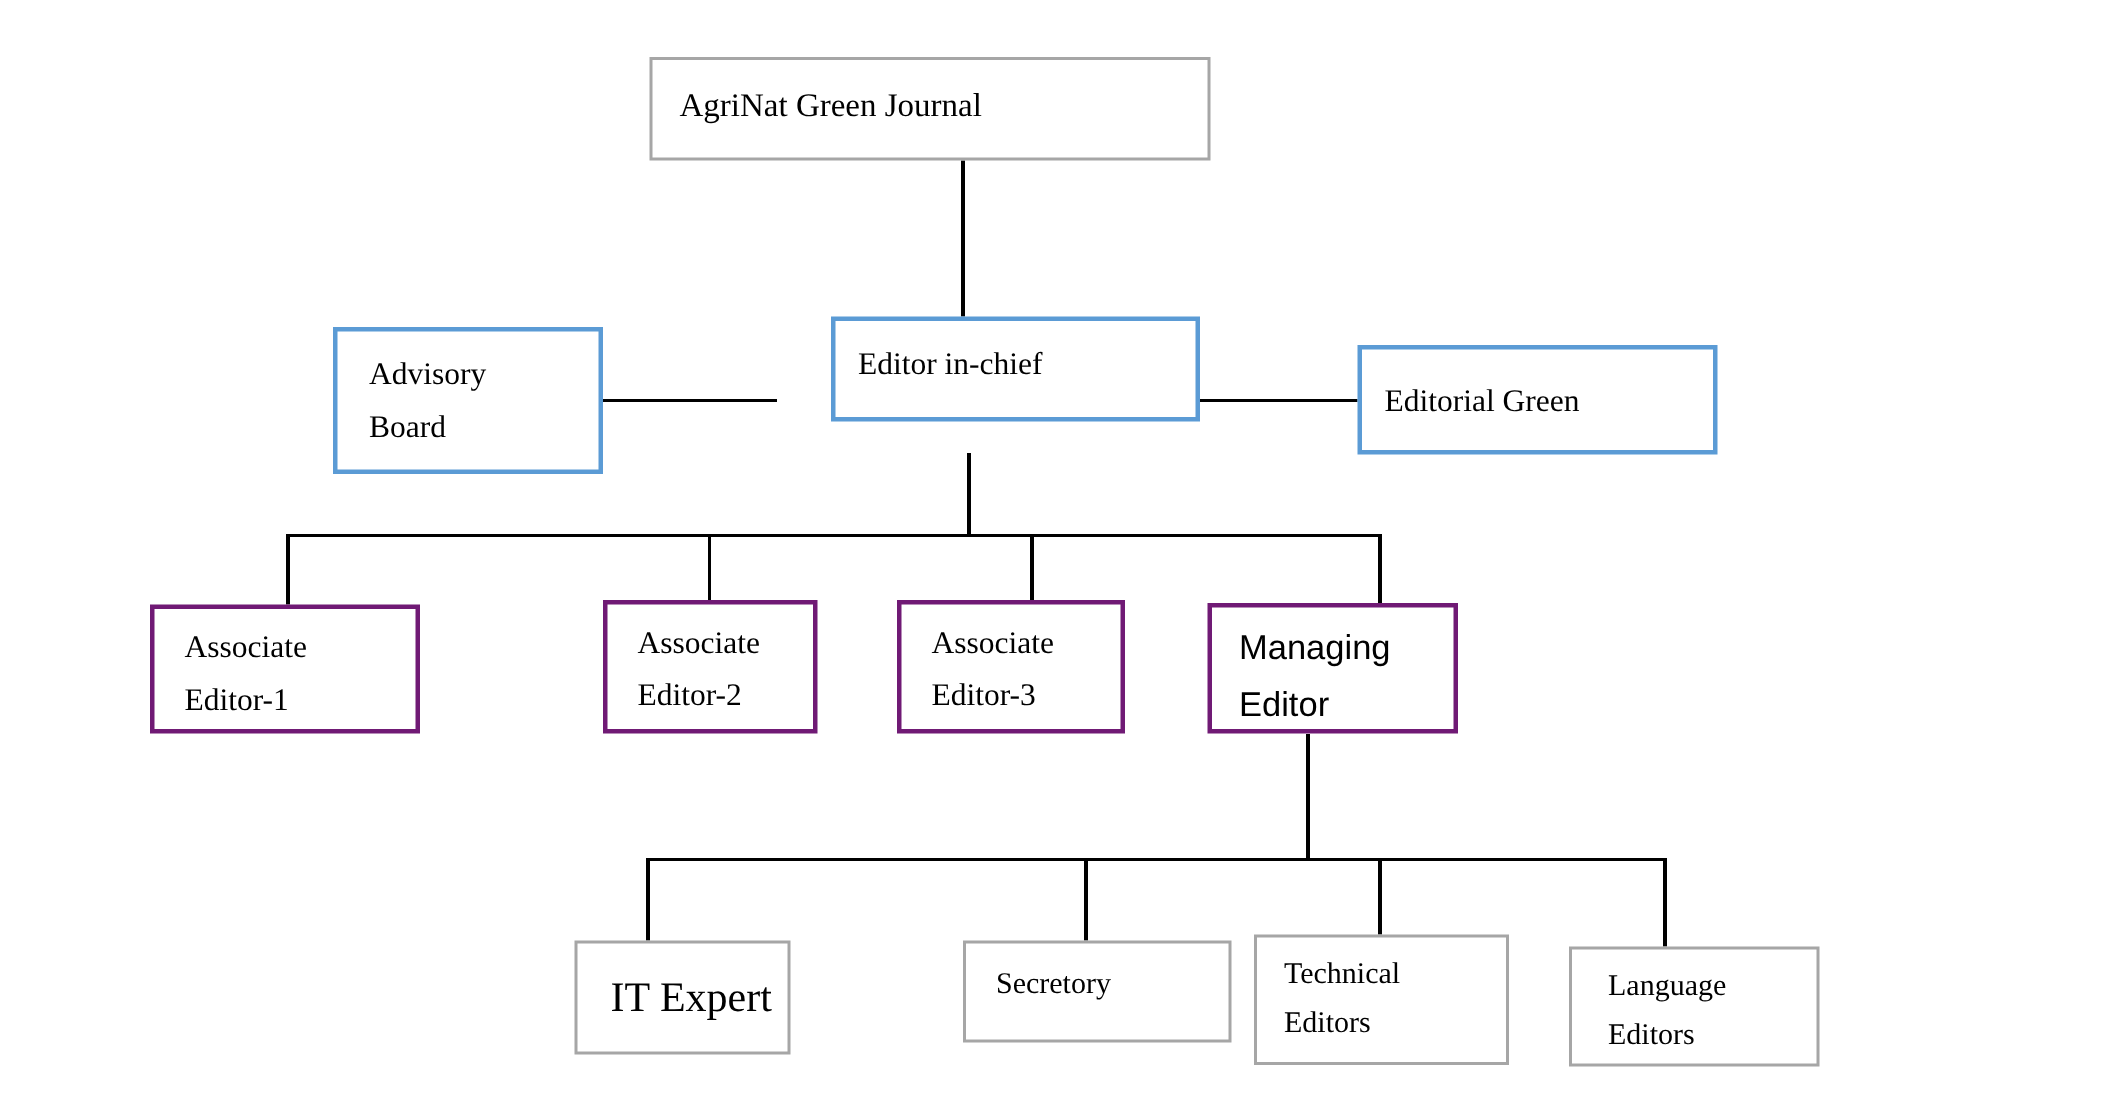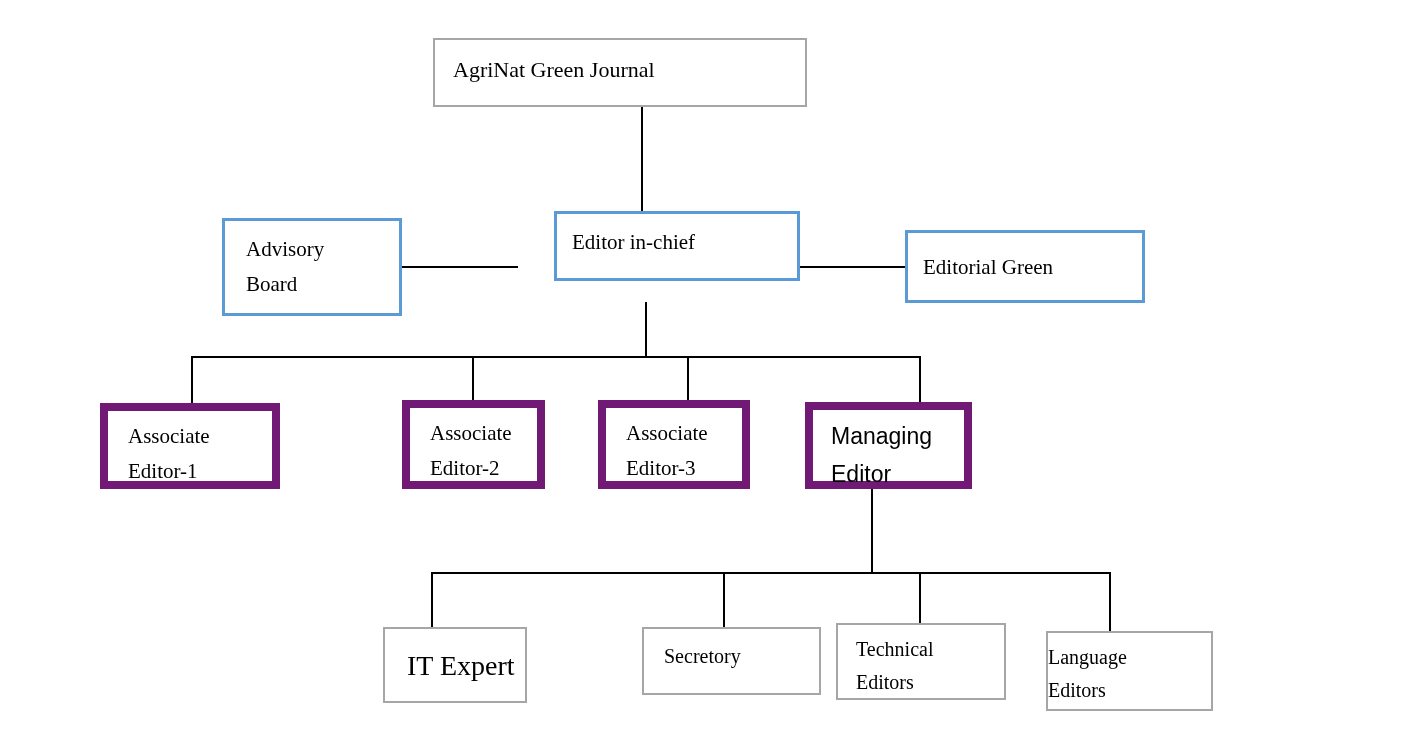--- a/index.html
+++ b/index.html
@@ -30,35 +30,35 @@
     box-sizing: border-box;
     font-size: 21px;
     line-height: 1.65;
   }
   .node span {
     white-space: pre-line;
     display: block;
   }
   .b-gray  { border: 2px solid #a6a6a6; }
   .b-blue  { border: 3px solid #5b9bd5; }
-  .b-black { border: 8px solid #701a75; }
+  .b-black { border: 3px solid #701a75; }
 
   .n-journal      { left: 433px;  top: 38px;  width: 374px; height: 69px; padding: 12px 6px 0 18px; font-size: 22px; }
   .n-chief        { left: 518px;  top: 211px; width: 246px; height: 70px; padding: 11px 10px 0 15px; margin-left: 36px; }
   .n-advisory     { left: 222px;  top: 218px; width: 180px; height: 98px; padding: 11px 10px 0 21px; }
   .n-editorial    { left: 905px;  top: 230px; width: 240px; height: 73px; padding: 17px 10px 0 15px; }
   .n-assoc1       { left: 100px;  top: 403px; width: 180px; height: 86px; padding: 8px 10px 0 20px; }
   .n-assoc2       { left: 402px;  top: 400px; width: 143px; height: 89px; padding: 8px 10px 0 20px; }
   .n-assoc3       { left: 598px;  top: 400px; width: 152px; height: 89px; padding: 8px 10px 0 20px; }
   .n-managing     { left: 805px;  top: 402px; width: 167px; height: 87px; padding: 8px 10px 0 18px;
                     font-family: "Liberation Sans", sans-serif; font-size: 23px; }
   .n-itexpert     { left: 383px;  top: 627px; width: 144px; height: 76px; padding: 14px 8px 0 22px; font-size: 28px; }
   .n-secretory    { left: 642px;  top: 627px; width: 179px; height: 68px; padding: 11px 8px 0 20px; font-size: 20px; }
-  .n-technical    { left: 836px;  top: 623px; width: 170px; height: 77px; padding: 8px 8px 0 18px; font-size: 20px; }
-  .n-language     { left: 1046px; top: 631px; width: 167px; height: 80px; padding: 8px 8px 0 0; font-size: 20px; }
+  .n-technical    { left: 836px;  top: 623px; width: 170px; height: 87px; padding: 8px 8px 0 18px; font-size: 20px; }
+  .n-language     { left: 1046px; top: 631px; width: 167px; height: 80px; padding: 8px 8px 0 24px; font-size: 20px; }
 </style>
 </head>
 <body>
 
 <div class="canvas">
 
   <svg class="connectors" viewBox="0 0 1406 732" xmlns="http://www.w3.org/2000/svg">
     <g stroke="#000000" stroke-width="2.5" shape-rendering="crispEdges">
 
       <line x1="642" y1="106" x2="642" y2="212"></line>

